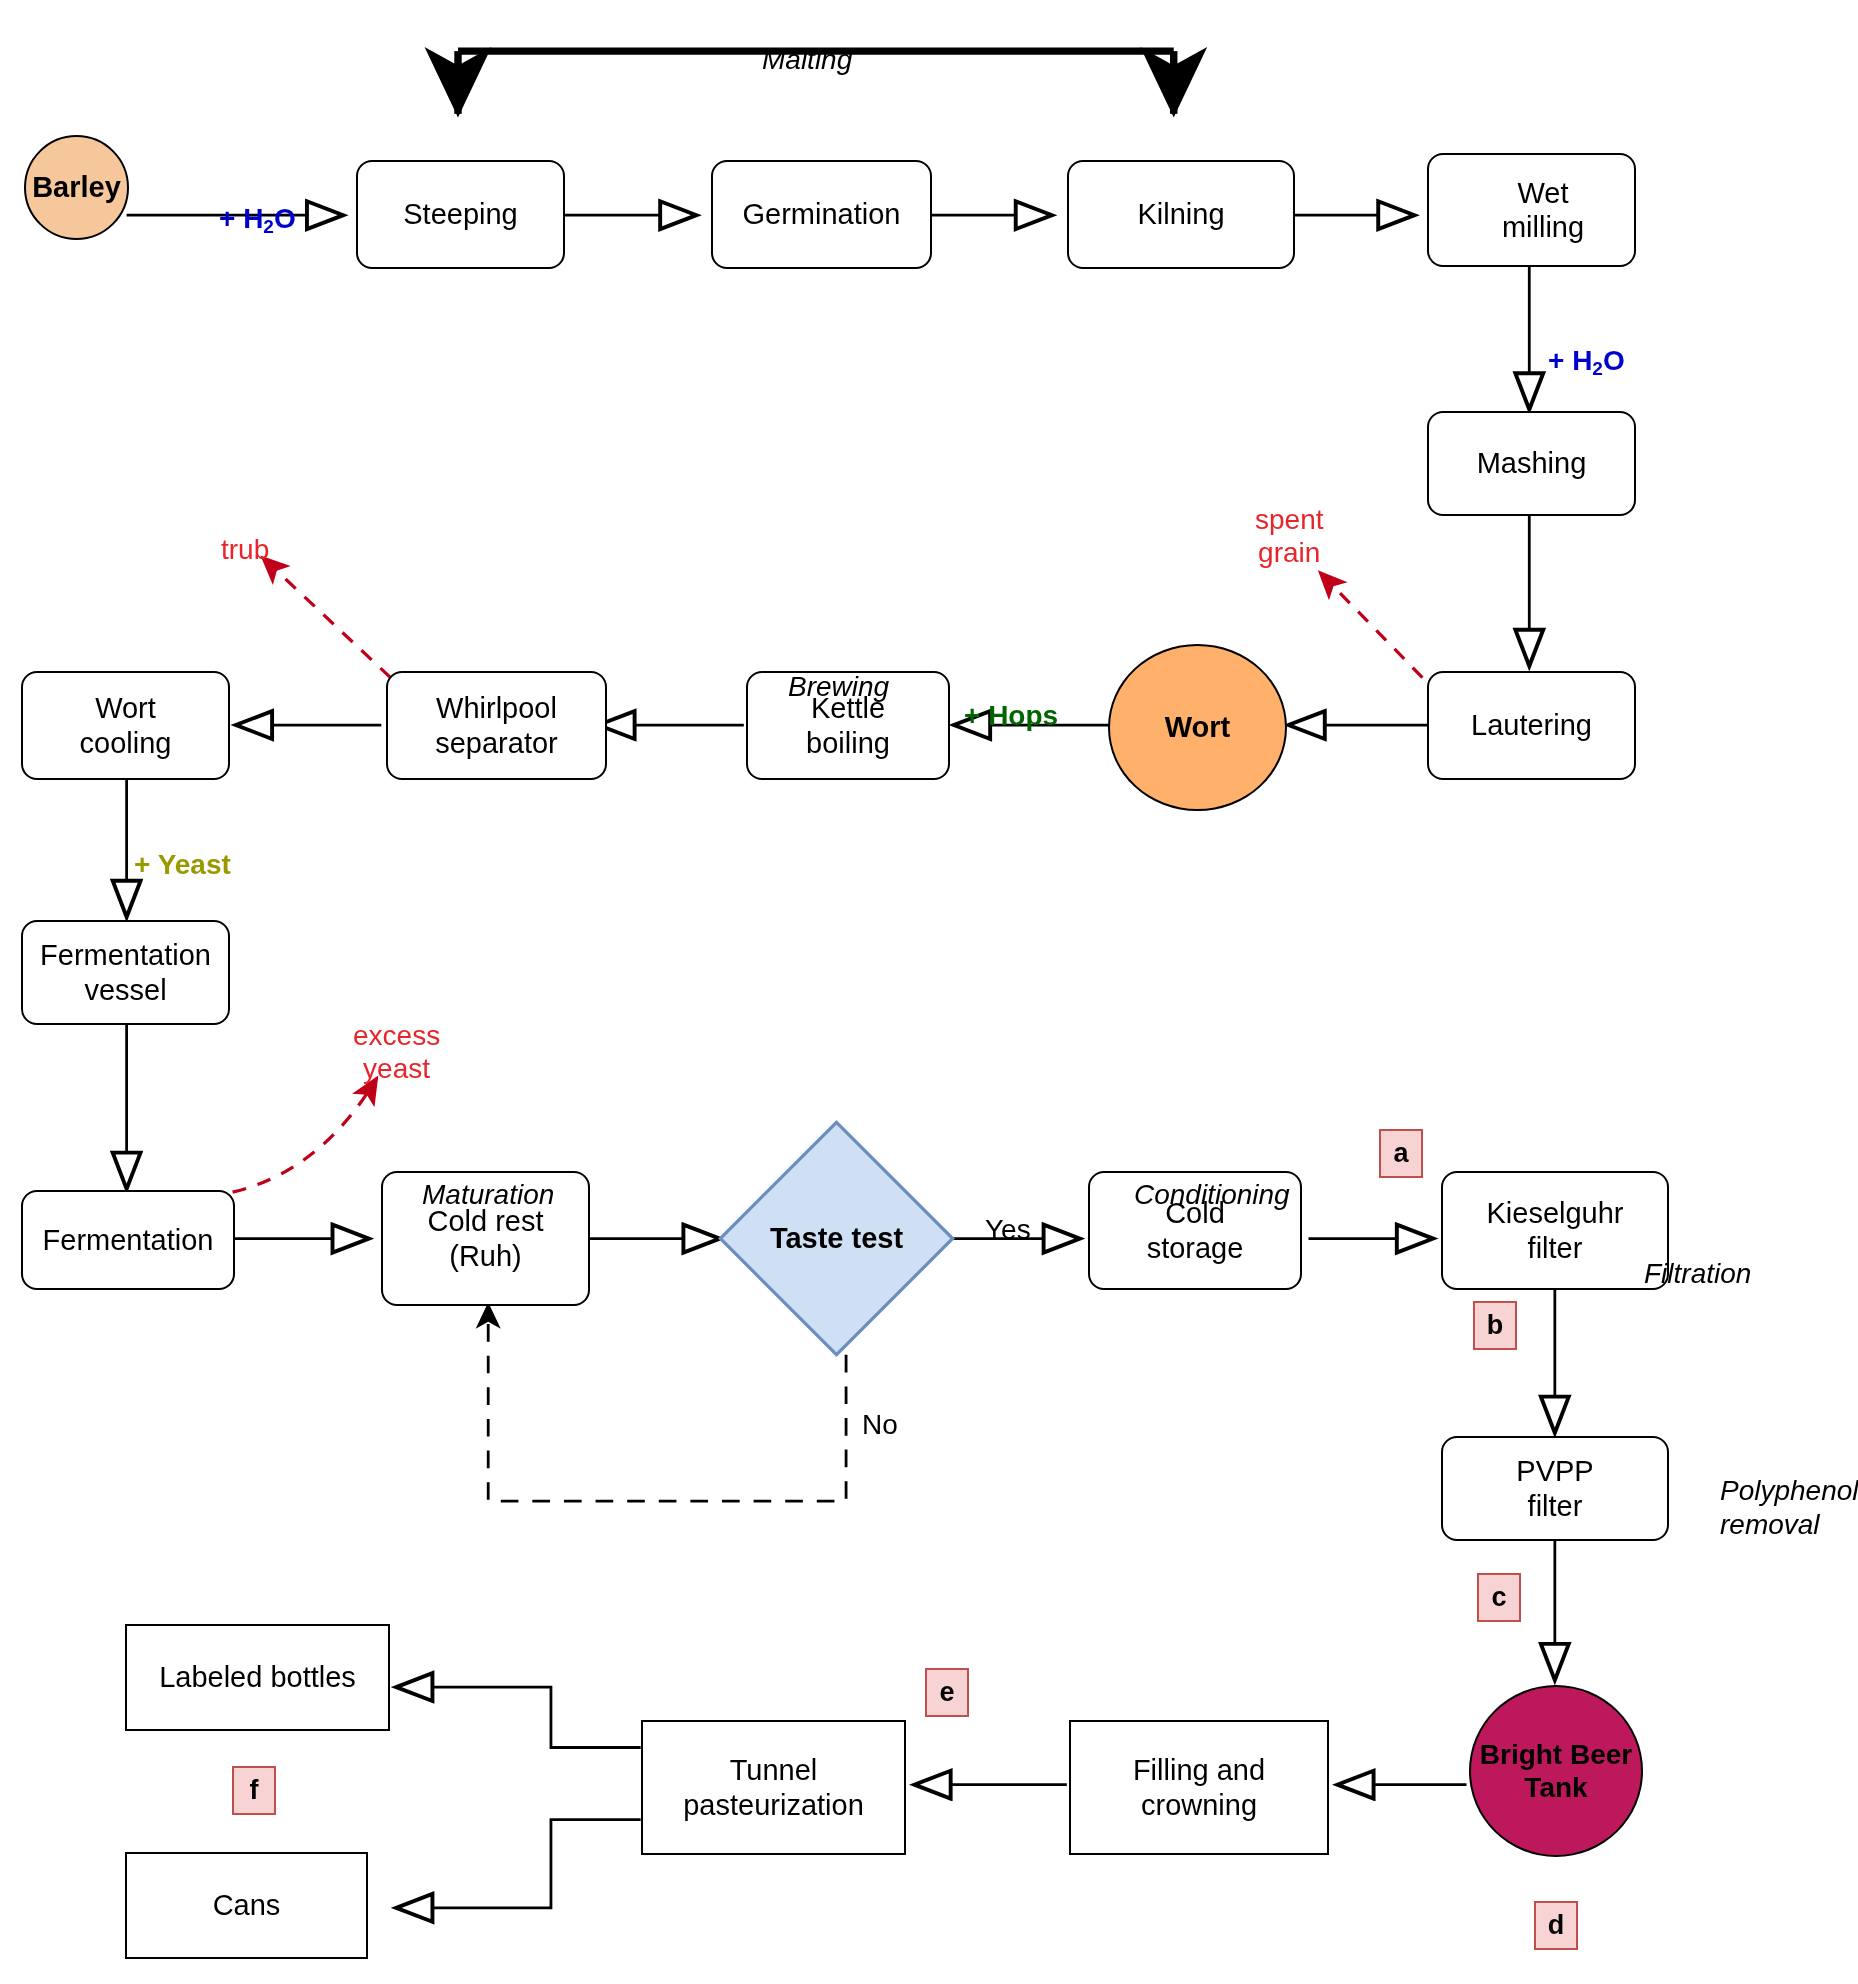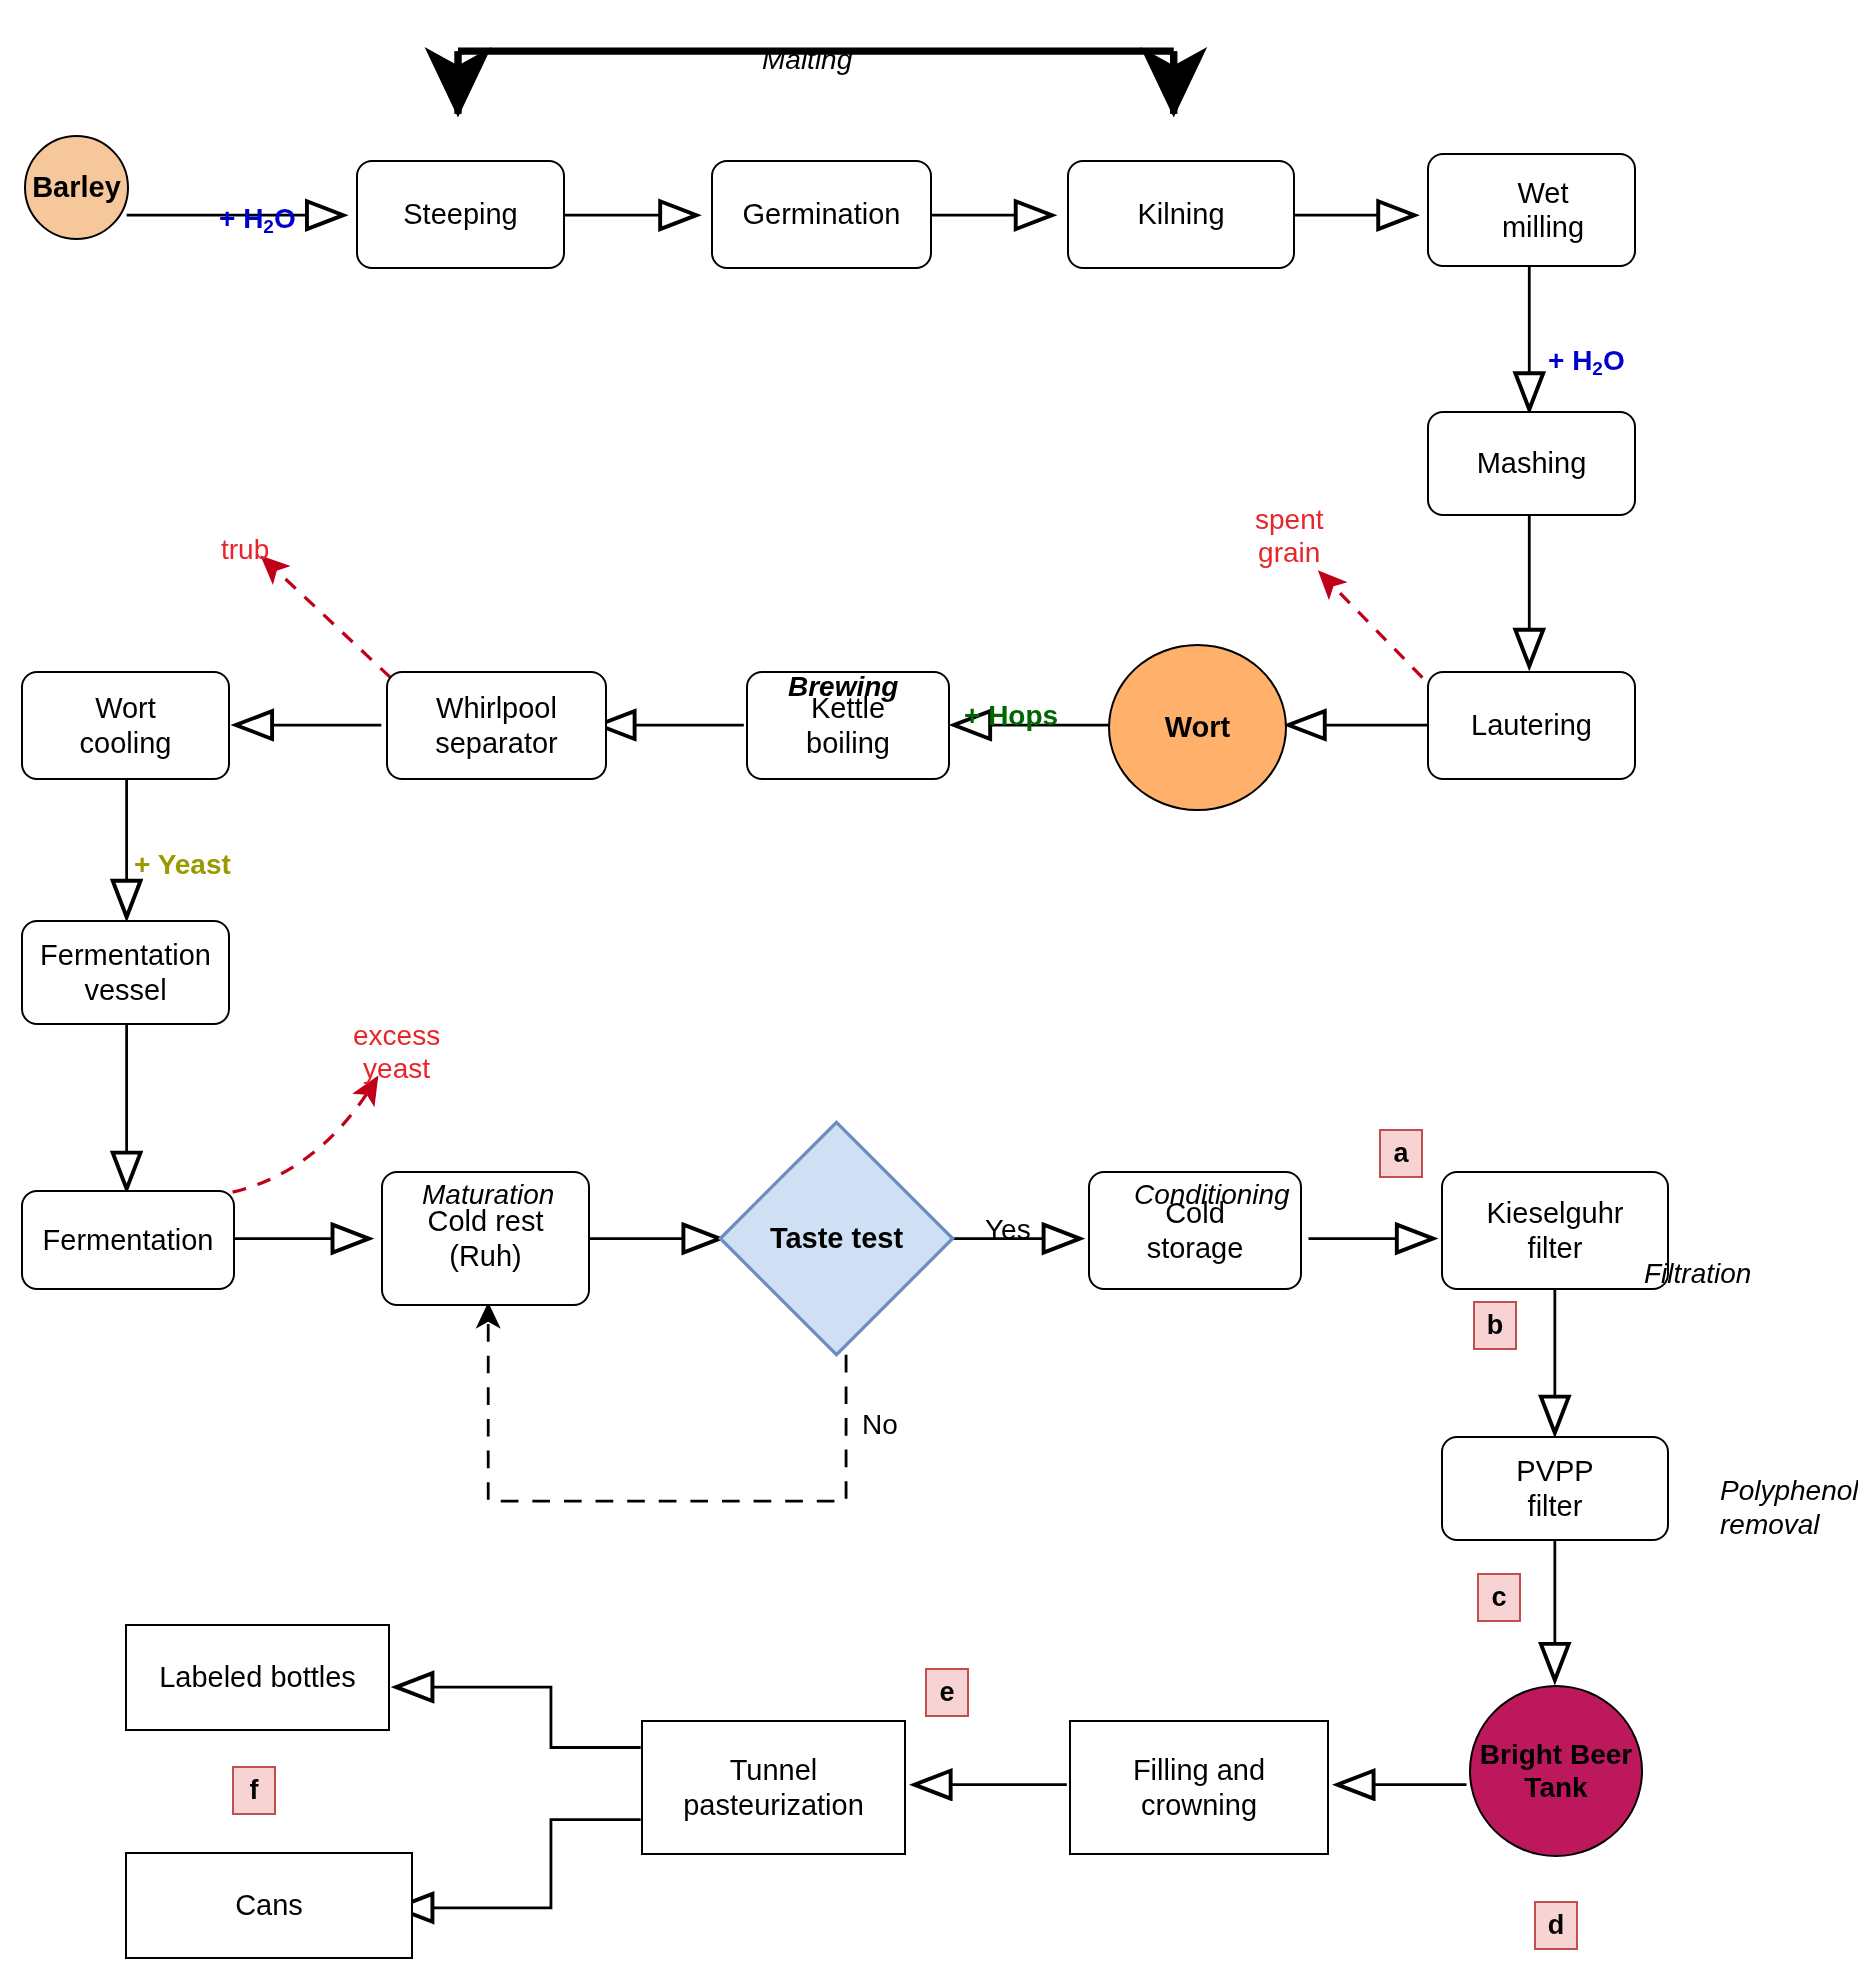--- a/index.html
+++ b/index.html
@@ -195,21 +195,21 @@
 
     <g stroke="#c00018" stroke-width="7" fill="none" stroke-dasharray="30 26">
       <path d="M3060,1458 L2840,1232" marker-end="url(#ah-red)"></path>
       <path d="M840,1458 L565,1200" marker-end="url(#ah-red)"></path>
       <path d="M500,2565 Q690,2520 810,2320" marker-end="url(#ah-red)"></path>
     </g>
   </svg>
 
   <div class="edge-label lbl-italic" style="left:762px; top:5.6px;">Malting</div>
 
-  <div class="edge-label lbl-italic" style="left:788px; top:633px;font-weight:bold;">Brewing</div>
+  <div class="edge-label lbl-italic" style="left:788px; top:633px;">Brewing</div>
 
   <div class="edge-label lbl-italic" style="left:422px; top:1141px;">Maturation</div>
 
   <div class="edge-label lbl-italic" style="left:1134px; top:1141px;">Conditioning</div>
 
   <div class="edge-label lbl-italic" style="left:1644px; top:1220px;">Filtration</div>
 
   <div class="edge-label lbl-italic" style="left:1720px; top:1436px; text-align:left; line-height:1.2; white-space:pre;">Polyphenols
 removal</div>
 
@@ -287,21 +287,21 @@
 Tank</div>
 
   <div class="node rect" style="left:1069px; top:1720px; width:260px; height:135px; white-space:pre;">Filling and
 crowning</div>
 
   <div class="node rect" style="left:641px; top:1720px; width:265px; height:135px; white-space:pre;">Tunnel
 pasteurization</div>
 
   <div class="node rect" style="left:125px; top:1624px; width:265px; height:107px;">Labeled bottles</div>
 
-  <div class="node rect" style="left:125px; top:1852px; width:288px; height:107px;">Cans</div>
+  <div class="node rect" style="left:125px; top:1852px; width:243px; height:107px;">Cans</div>
 
   <div class="badge" style="left:1379px; top:1129px; width:44px; height:49px;">a</div>
 
   <div class="badge" style="left:1473px; top:1301px; width:44px; height:49px;">b</div>
 
   <div class="badge" style="left:1477px; top:1573px; width:44px; height:49px;">c</div>
 
   <div class="badge" style="left:1534px; top:1901px; width:44px; height:49px;">d</div>
 
   <div class="badge" style="left:925px; top:1668px; width:44px; height:49px;">e</div>

